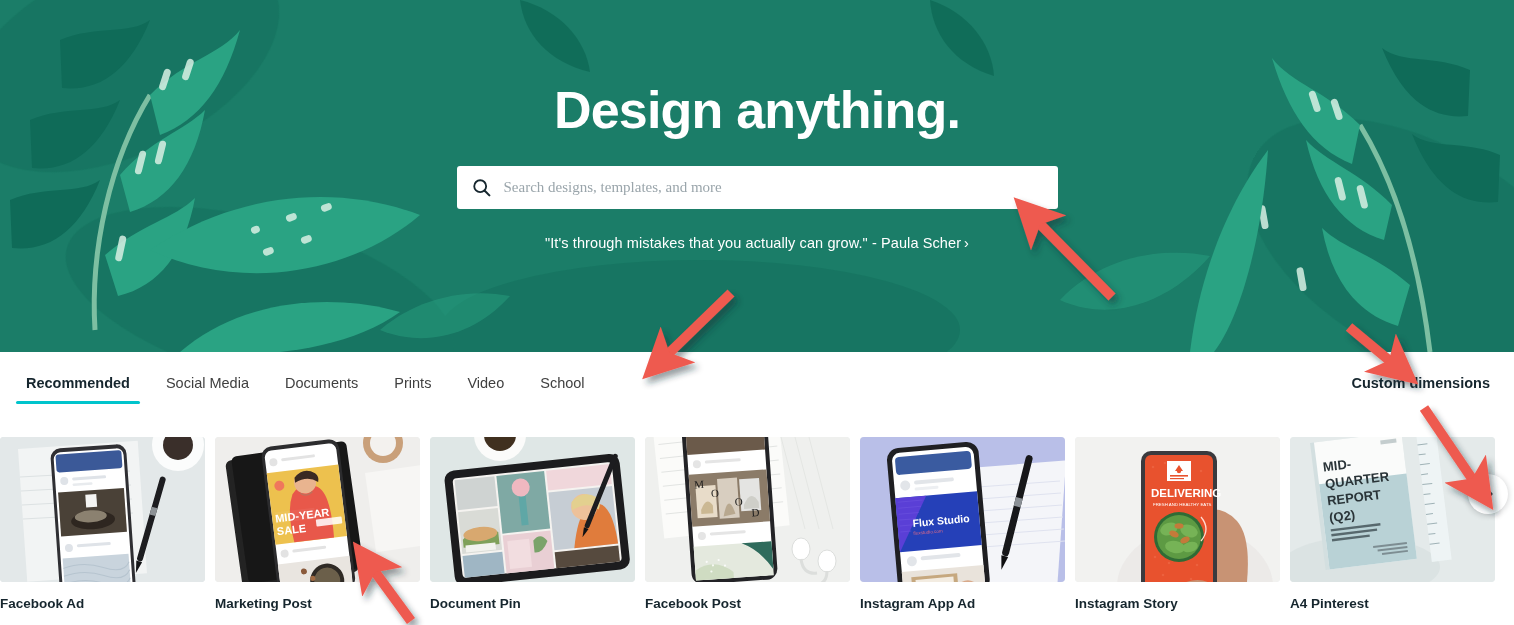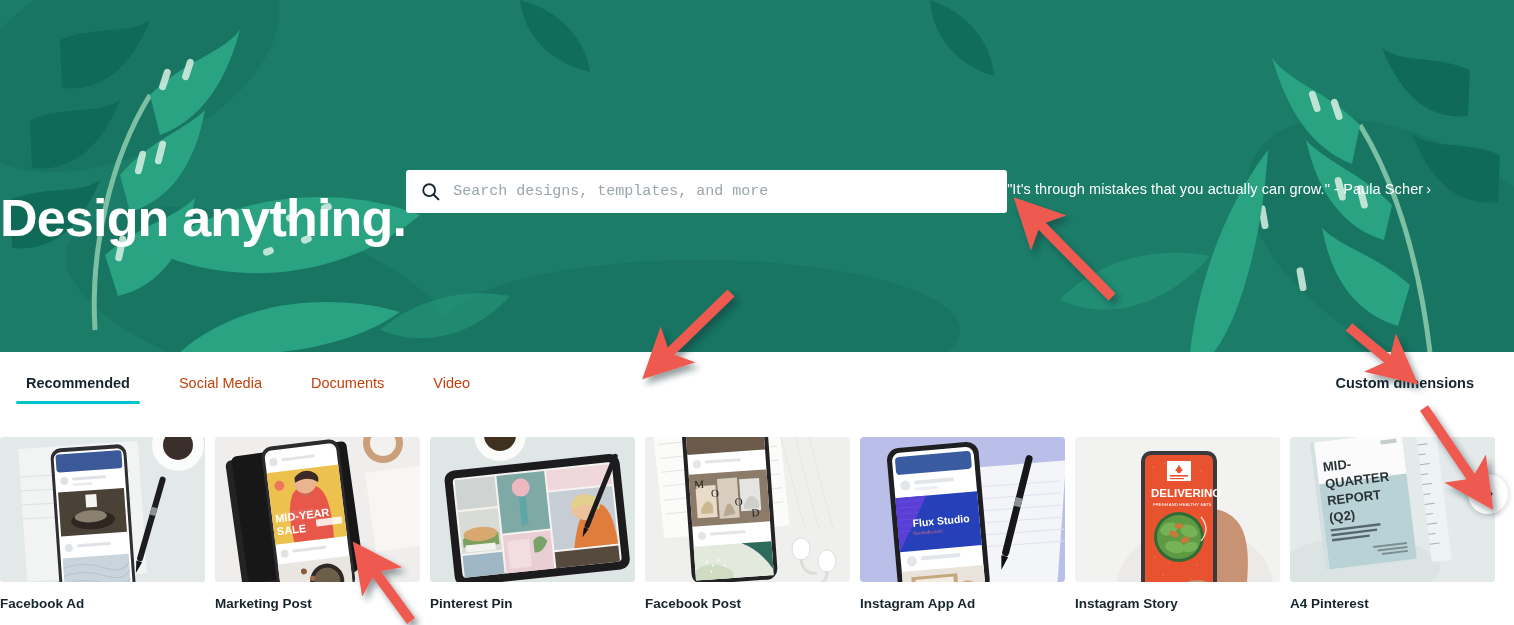--- a/index.html
+++ b/index.html
@@ -15,71 +15,71 @@
   .hero {
     position: absolute; left: 0; top: 0;
     width: 1514px; height: 352px;
     background: #1b7d68;
     overflow: hidden;
   }
   .hero-svg { position: absolute; inset: 0; width: 100%; height: 100%; }
   .hero-inner {
     position: relative; z-index: 3;
     width: 100%; height: 100%;
-    display: flex; flex-direction: row; align-items: center;
+    display: flex; flex-direction: column; align-items: center;
   }
   .hero-title {
     margin-top: 84px;
     font-size: 52px; font-weight: bold; color: #ffffff;
     letter-spacing: -0.8px; line-height: 1;
   }
   .search-wrap {
     margin-top: 30px;
     width: 601px; height: 43px;
     background: #ffffff; border-radius: 3px;
     display: flex; align-items: center; padding: 0 14px;
   }
   .search-icon { width: 21px; height: 21px; flex: 0 0 21px; margin-right: 12px; }
   .search-input {
     flex: 1; border: none; outline: none; background: transparent;
-    font-family: Liberation Mono, monospace;
+    font-family: Liberation Serif, serif;
     font-size: 15px; color: #2b3a41;
   }
   .search-input::placeholder { color: #9aa5ab; }
   .quote {
     margin-top: 26px;
     font-size: 14.5px; color: #ffffff; font-weight: normal;
     letter-spacing: 0.1px;
   }
   .quote-caret { margin-left: 3px; }
 
   
   .tabbar {
     position: absolute; left: 0; top: 352px;
     width: 1514px; height: 62px;
     background: #ffffff;
     display: flex; align-items: center;
   }
-  .tabs { display: flex; align-items: flex-end; height: 100%; padding-left: 8px; gap: 13px; }
+  .tabs { display: flex; align-items: flex-end; height: 100%; padding-left: 8px; }
   .tab {
     position: relative;
     height: 100%;
     display: flex; align-items: center;
     padding: 0 18px;
-    font-size: 14.5px; color: #c2410c;
+    font-size: 14.5px; color: #404040;
     cursor: pointer; white-space: nowrap;
   }
   .tab.active { color: #16262e; font-weight: bold; }
   .tab.active::after {
     content: ""; position: absolute;
     left: 8px; right: 8px; bottom: 10px;
     height: 3px; background: #00c4cc; border-radius: 2px;
   }
   .custom-dim {
-    margin-left: auto; margin-right: 40px;
+    margin-left: auto; margin-right: 24px;
     font-size: 14.5px; font-weight: bold; color: #16262e;
     cursor: pointer; white-space: nowrap;
   }
 
   
   .cards {
     position: absolute; left: 0; top: 437px;
     width: 1514px; height: 188px;
     display: flex;
   }
@@ -222,21 +222,27 @@
       <div class="tab active">
         <span>Recommended</span>
         </div>
       <div class="tab">
         <span>Social Media</span>
         </div>
       <div class="tab">
         <span>Documents</span>
         </div>
       <div class="tab">
+        <span>Prints</span>
+        </div>
+      <div class="tab">
         <span>Video</span>
+        </div>
+      <div class="tab">
+        <span>School</span>
         </div>
     </div>
     <div class="custom-dim">Custom dimensions</div>
   </div>
 
   <div class="cards">
 
     <div class="card">
       <div class="thumb">
         <svg viewBox="0 0 205 145" preserveAspectRatio="xMidYMid slice">
@@ -345,21 +351,21 @@
             <circle cx="150" cy="84" r="13" fill="#edc19a"></circle>
             <path d="M138 78 q 12 -12 26 -2 q 4 6 0 12 q -10 -10 -26 -2 Z" fill="#e3d08f"></path>
             <rect x="116" y="126" width="64" height="16" fill="#564a3e"></rect>
           </g>
           <g transform="rotate(22 182 26)">
             <rect x="180" y="16" width="5" height="80" rx="2.5" fill="#1c1c1f"></rect>
             <path d="M180 96 L185 96 L182.5 106 Z" fill="#111113"></path>
           </g>
         </svg>
       </div>
-      <div class="caption">Pinterest Pin</div>
+      <div class="caption">Document Pin</div>
     </div>
 
     <div class="card">
       <div class="thumb">
         <svg viewBox="0 0 205 145" preserveAspectRatio="xMidYMid slice">
           <rect width="205" height="145" fill="#eff0ee"></rect>
           <rect x="8" y="-6" width="126" height="108" fill="#fbfbf9" transform="rotate(-6 8 -6)"></rect>
           <g stroke="#e2e4e2" stroke-width="1" transform="rotate(-6 8 -6)">
             <line x1="12" y1="8" x2="130" y2="8"></line>
               <line x1="12" y1="22" x2="130" y2="22"></line>

